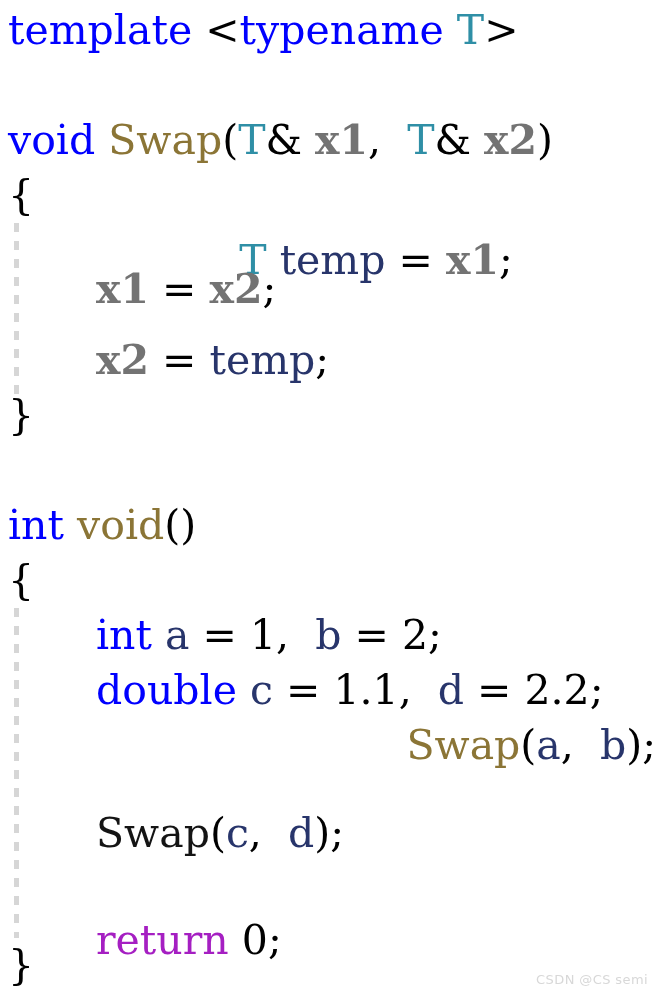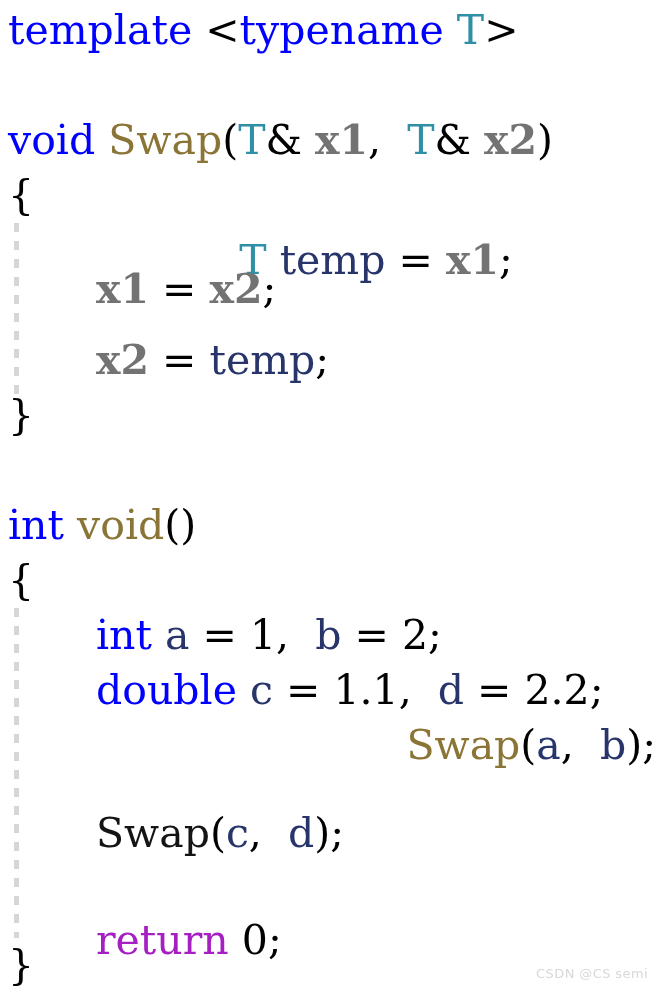--- a/index.html
+++ b/index.html
@@ -67,21 +67,21 @@
         rgba(255,255,255,0) 9px,
         rgba(255,255,255,0) 18px);
     background-size: 5px 18px;
     background-repeat: repeat-y;
   }
 
   
   #watermark {
     position: absolute;
     right: 8px;
-    bottom: 16px;
+    bottom: 10px;
     font-family: "DejaVu Sans", "Liberation Sans", sans-serif;
     font-size: 13px;
     color: #d8d8d8;
     letter-spacing: 0.4px;
     white-space: nowrap;
     user-select: none;
   }
 </style>
 </head>
 <body>

